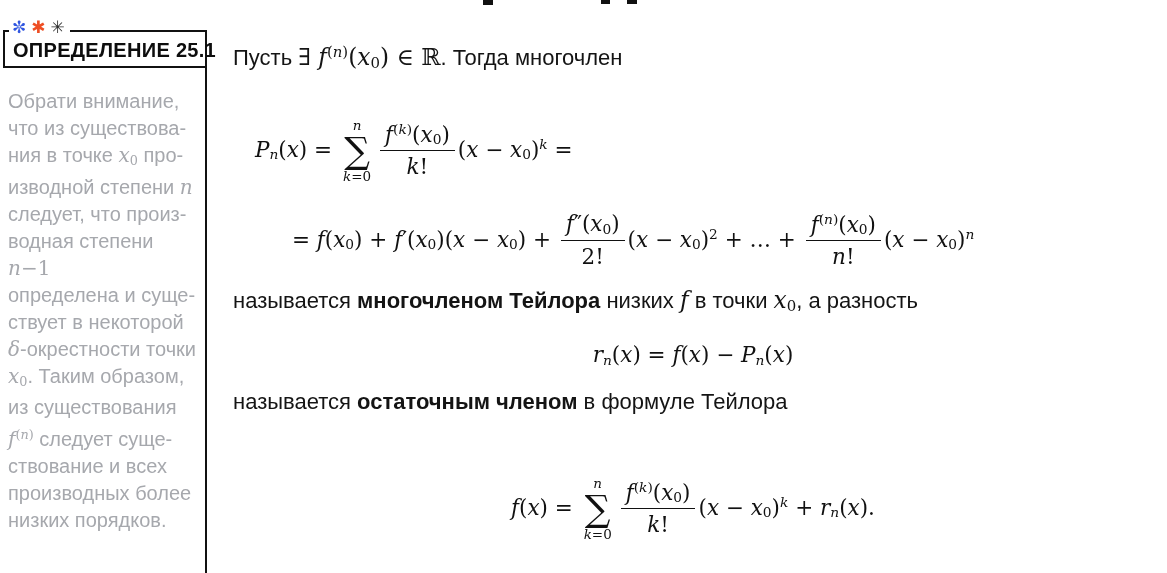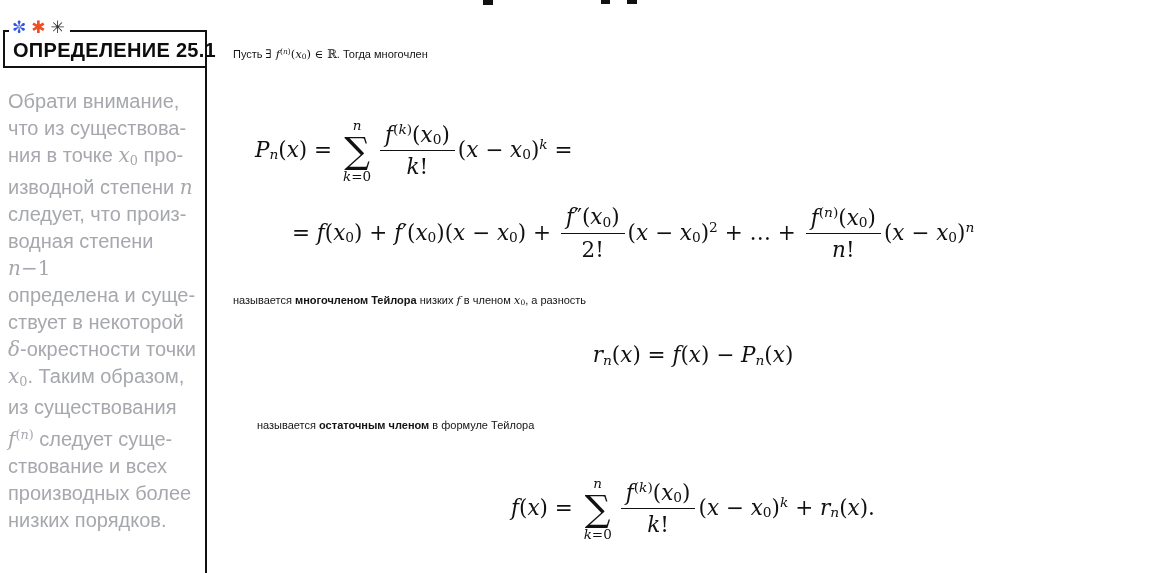--- a/index.html
+++ b/index.html
@@ -34,41 +34,41 @@
   .vrule{position:absolute;left:204.5px;top:66px;width:2.5px;height:507px;background:var(--border,#111);}
 
   
   .note{
     position:absolute;left:8px;top:88px;width:192px;
     font-size:20px;line-height:27px;color:var(--note-gray,#a6a8ad);
   }
   .note .mi,.note .mt{color:inherit;}
 
   
-  .para{position:absolute;left:233px;font-size:11px;line-height:24px;white-space:nowrap;}
+  .para{position:absolute;left:233px;font-size:22px;line-height:24px;white-space:nowrap;}
   .intro{top:40px;}
   .para2{top:288px;}
-  .para3{top:413px;margin-left:24px;}
+  .para3{top:390px;}
 
   
   .mi{font-family:"DejaVu Serif","DejaVu Sans",serif;font-style:italic;}
   .mt{font-family:"DejaVu Serif","DejaVu Sans",serif;}
   .ms{font-family:"Liberation Sans",sans-serif;}
   .mb{font-family:"Liberation Sans",sans-serif;font-weight:700;}
   .para .mi,.para .mt{font-size:1.06em;}
   .msup{font-size:64%;vertical-align:.55em;}
   .msub{font-size:64%;vertical-align:-.2em;}
 
   .formula{
     position:absolute;font-size:21.5px;color:#111;
     font-family:"DejaVu Serif","DejaVu Sans",serif;
     white-space:nowrap;line-height:1.25;
   }
   .f1a{left:255px;top:110px;}
-  .f1b{left:292px;top:193px;}
+  .f1b{left:292px;top:200px;}
   .f2{left:233px;width:920px;text-align:center;top:342px;}
   .f3{left:233px;width:920px;text-align:center;top:468px;}
 
   .frac{
     display:inline-flex;flex-direction:column;align-items:center;
     vertical-align:middle;margin:11px 3px;
   }
   .frac .num,.frac .den{padding:0 5px;line-height:1.2;}
   .frac .bar{align-self:stretch;height:1.6px;background:#111;margin:2px 0 3px;}
 
@@ -113,21 +113,21 @@
 <div class="formula f1b"><span class="mt">= </span><span class="mi">f</span><span class="mt">(</span><span class="mi">x</span><span class="msub"><span class="mt">0</span></span><span class="mt">)</span><span class="mt"> + </span><span class="mi">f</span><span class="mt">′</span><span class="mt">(</span><span class="mi">x</span><span class="msub"><span class="mt">0</span></span><span class="mt">)(</span><span class="mi">x</span><span class="mt"> − </span><span class="mi">x</span><span class="msub"><span class="mt">0</span></span><span class="mt">)</span><span class="mt"> + </span><span class="frac">
       <span class="num"><span class="mi">f</span><span class="mt">″</span><span class="mt">(</span><span class="mi">x</span><span class="msub"><span class="mt">0</span></span><span class="mt">)</span></span>
       <span class="bar"></span>
       <span class="den"><span class="mt">2!</span></span>
     </span><span class="mt">(</span><span class="mi">x</span><span class="mt"> − </span><span class="mi">x</span><span class="msub"><span class="mt">0</span></span><span class="mt">)</span><span class="msup"><span class="mt">2</span></span><span class="mt"> + … + </span><span class="frac">
       <span class="num"><span class="mi">f</span><span class="msup"><span class="mt">(</span><span class="mi">n</span><span class="mt">)</span></span><span class="mt">(</span><span class="mi">x</span><span class="msub"><span class="mt">0</span></span><span class="mt">)</span></span>
       <span class="bar"></span>
       <span class="den"><span class="mi">n</span><span class="mt">!</span></span>
     </span><span class="mt">(</span><span class="mi">x</span><span class="mt"> − </span><span class="mi">x</span><span class="msub"><span class="mt">0</span></span><span class="mt">)</span><span class="msup"><span class="mi">n</span></span></div>
 
-<div class="para para2"><span class="ms">называется </span><span class="mb">многочленом Тейлора</span><span class="ms"> низких </span><span class="mi">f</span><span class="ms"> в членом </span><span class="mi">x</span><span class="msub"><span class="mt">0</span></span><span class="ms">, а разность</span></div>
+<div class="para para2"><span class="ms">называется </span><span class="mb">многочленом Тейлора</span><span class="ms"> низких </span><span class="mi">f</span><span class="ms"> в точки </span><span class="mi">x</span><span class="msub"><span class="mt">0</span></span><span class="ms">, а разность</span></div>
 
 <div class="formula f2"><span class="mi">r</span><span class="msub"><span class="mi">n</span></span><span class="mt">(</span><span class="mi">x</span><span class="mt">)</span><span class="mt"> = </span><span class="mi">f</span><span class="mt">(</span><span class="mi">x</span><span class="mt">)</span><span class="mt"> − </span><span class="mi">P</span><span class="msub"><span class="mi">n</span></span><span class="mt">(</span><span class="mi">x</span><span class="mt">)</span></div>
 
 <div class="para para3"><span class="ms">называется </span><span class="mb">остаточным членом</span><span class="ms"> в формуле Тейлора</span></div>
 
 <div class="formula f3"><span class="mi">f</span><span class="mt">(</span><span class="mi">x</span><span class="mt">)</span><span class="mt"> = </span><span class="bigop">
       <span class="lim"><span class="mi">n</span></span>
       <span class="opsym mt">∑</span>
       <span class="lim"><span class="mi">k</span><span class="mt">=0</span></span>
     </span><span class="frac">

